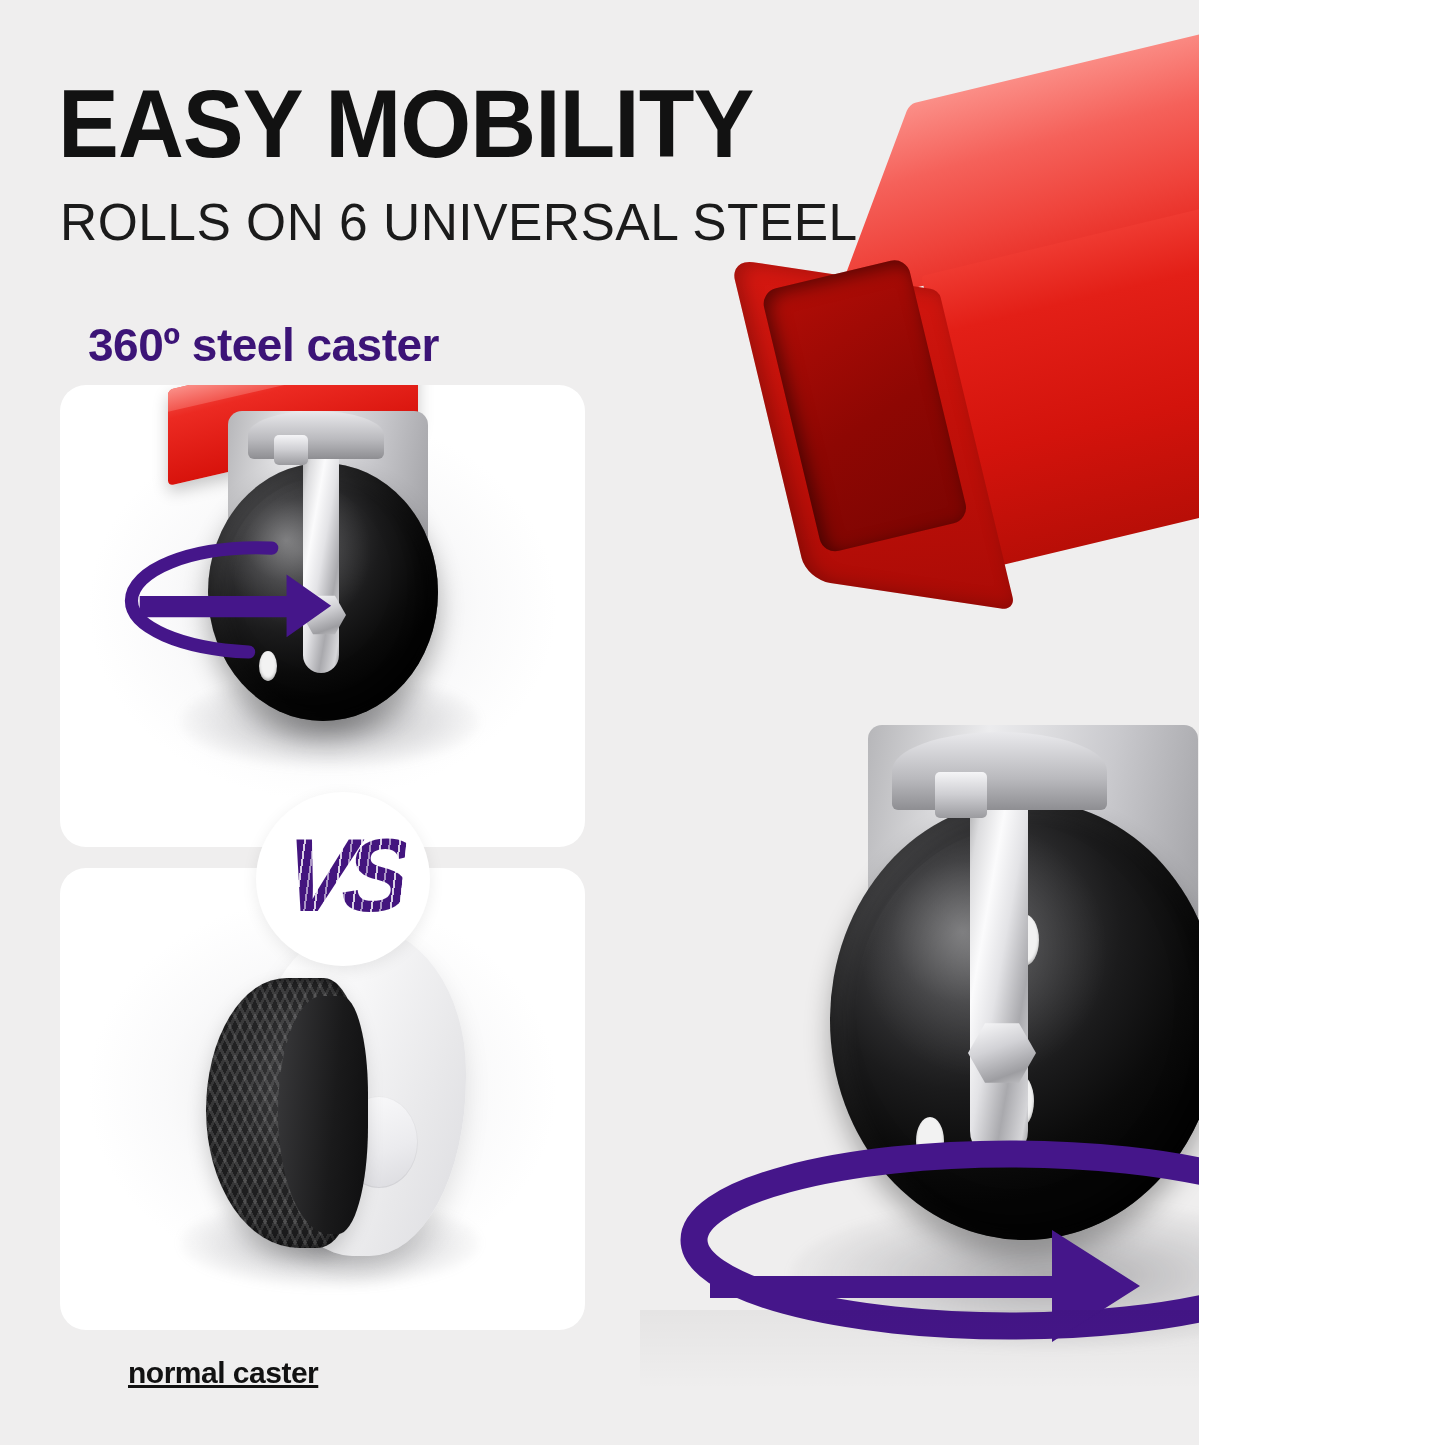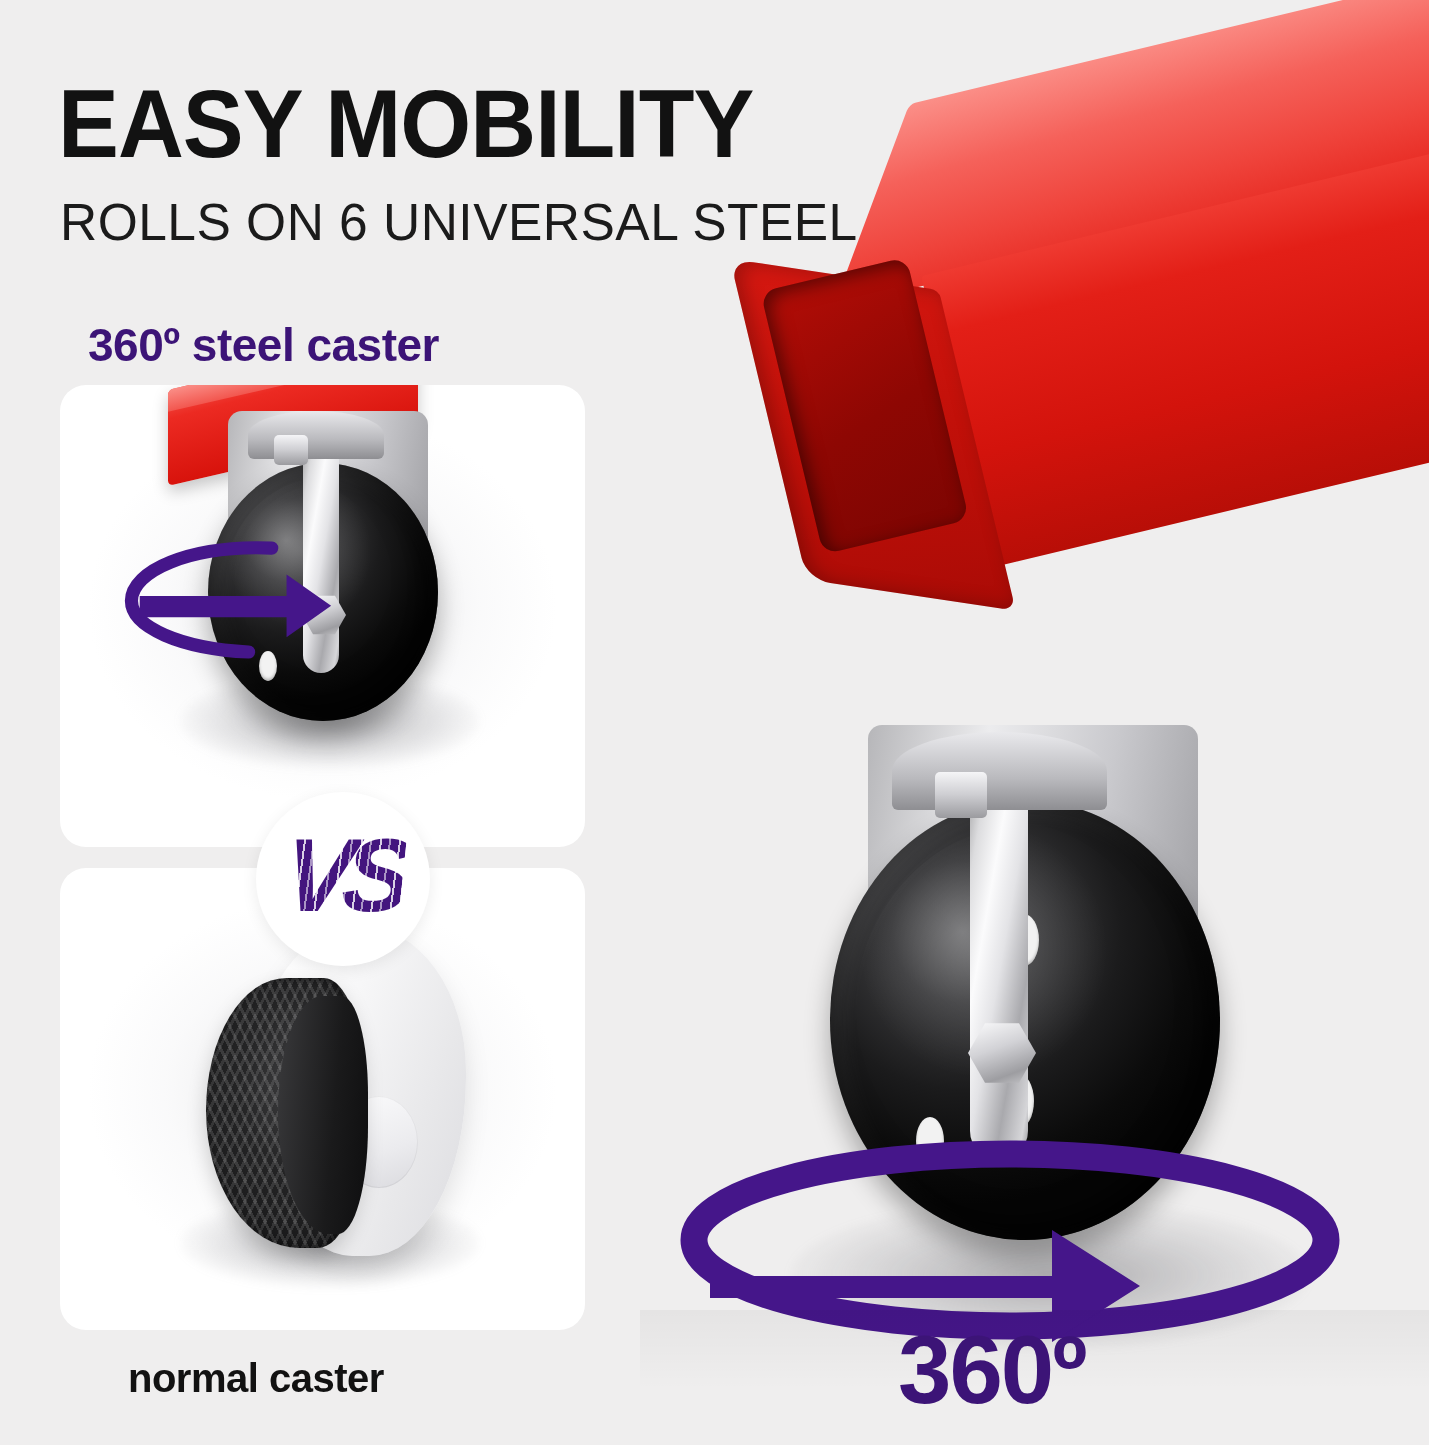--- a/index.html
+++ b/index.html
@@ -2,21 +2,21 @@
 <html><head>
 <meta charset="utf-8">
 <style>
   html, body {
     margin: 0;
     padding: 0;
     background: #ffffff;
   }
   #stage {
     position: relative;
-    width: 1429px;
+    width: 1199px;
     height: 1445px;
     background: #efeeee;
     overflow: hidden;
     font-family: "Liberation Sans", sans-serif;
     -webkit-font-smoothing: antialiased;
   }
 
   
   #headline {
     position: absolute;
@@ -55,25 +55,26 @@
     letter-spacing: -0.5px;
     color: #3c1477;
     white-space: nowrap;
   }
 
   
   #normal-label {
     position: absolute;
     left: 128px;
     top: 1356px;
-    font-size: 40px;
+    font-size: 30px;
     font-weight: 700;
     letter-spacing: -0.5px;
     color: #121212;
     white-space: nowrap;
+    text-decoration: underline;
   }
 
   
   #deg-label {
     position: absolute;
     left: 898px;
     top: 1322px;
     font-size: 96px;
     font-weight: 700;
     letter-spacing: -2px;
@@ -405,15 +406,14 @@
       <div class="nc-tire-inner" style="left:218px; top:128px; width:90px; height:238px;"></div>
     </div>
   </div>
 
   <div id="vs-badge">
     <span id="vs-text">VS</span>
   </div>
 
   <div id="normal-label">normal caster</div>
 
-  <div id="deg-label">360º</div>
 
 </div>
 
 </body></html>

